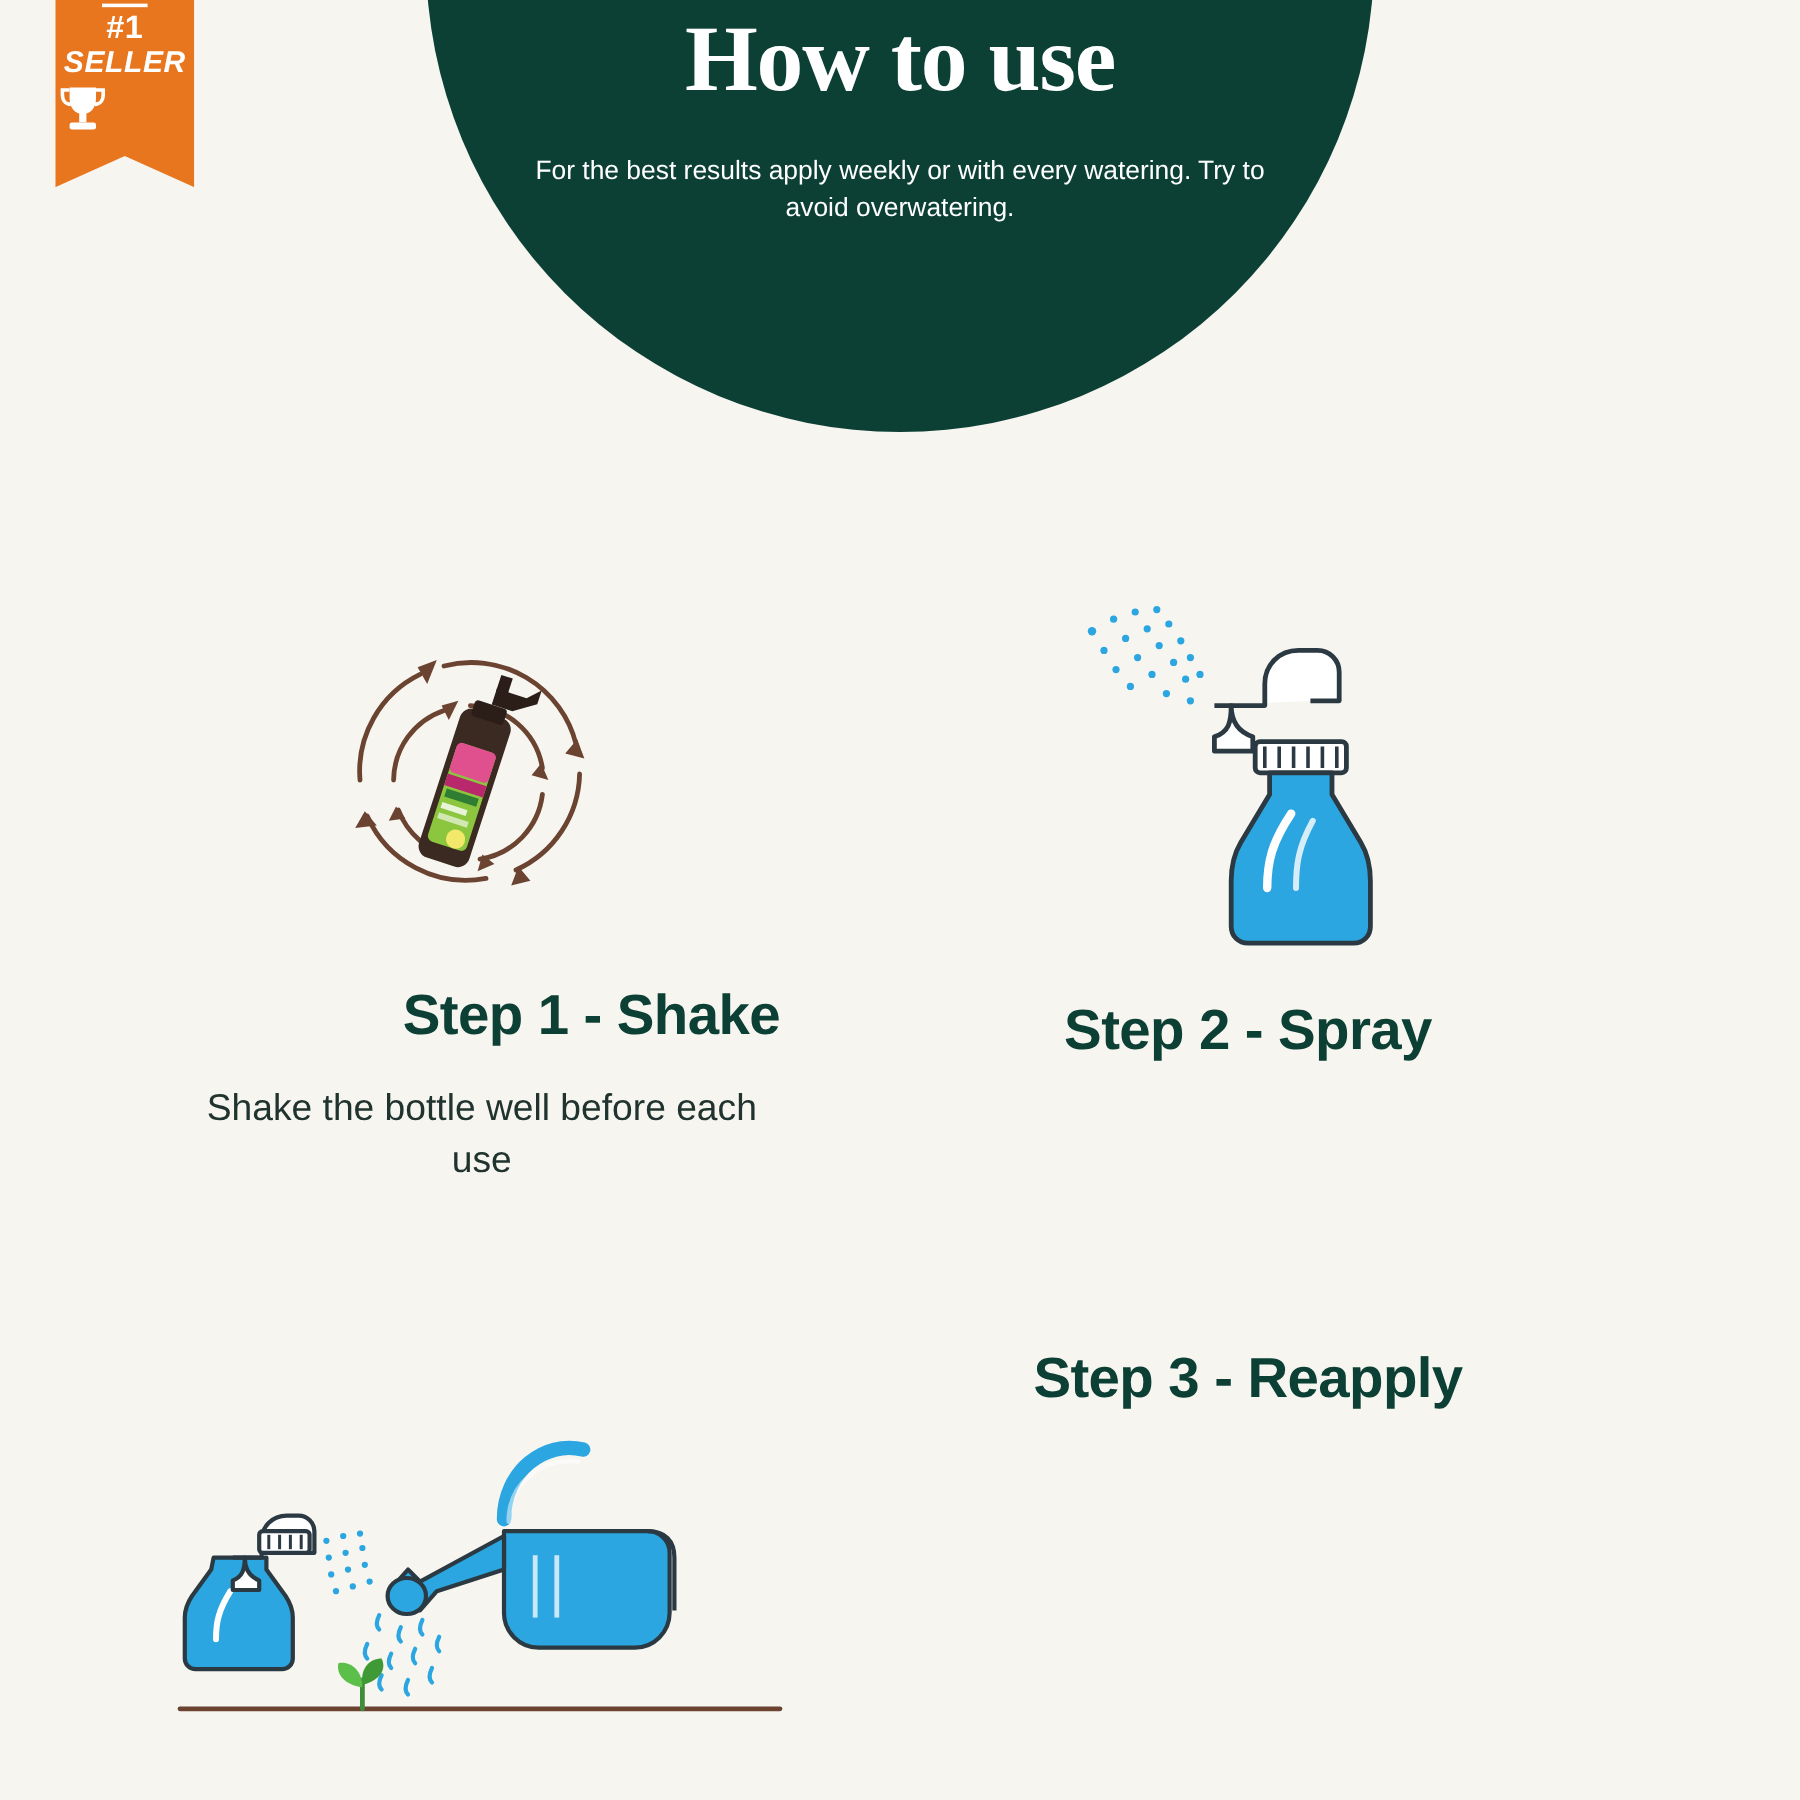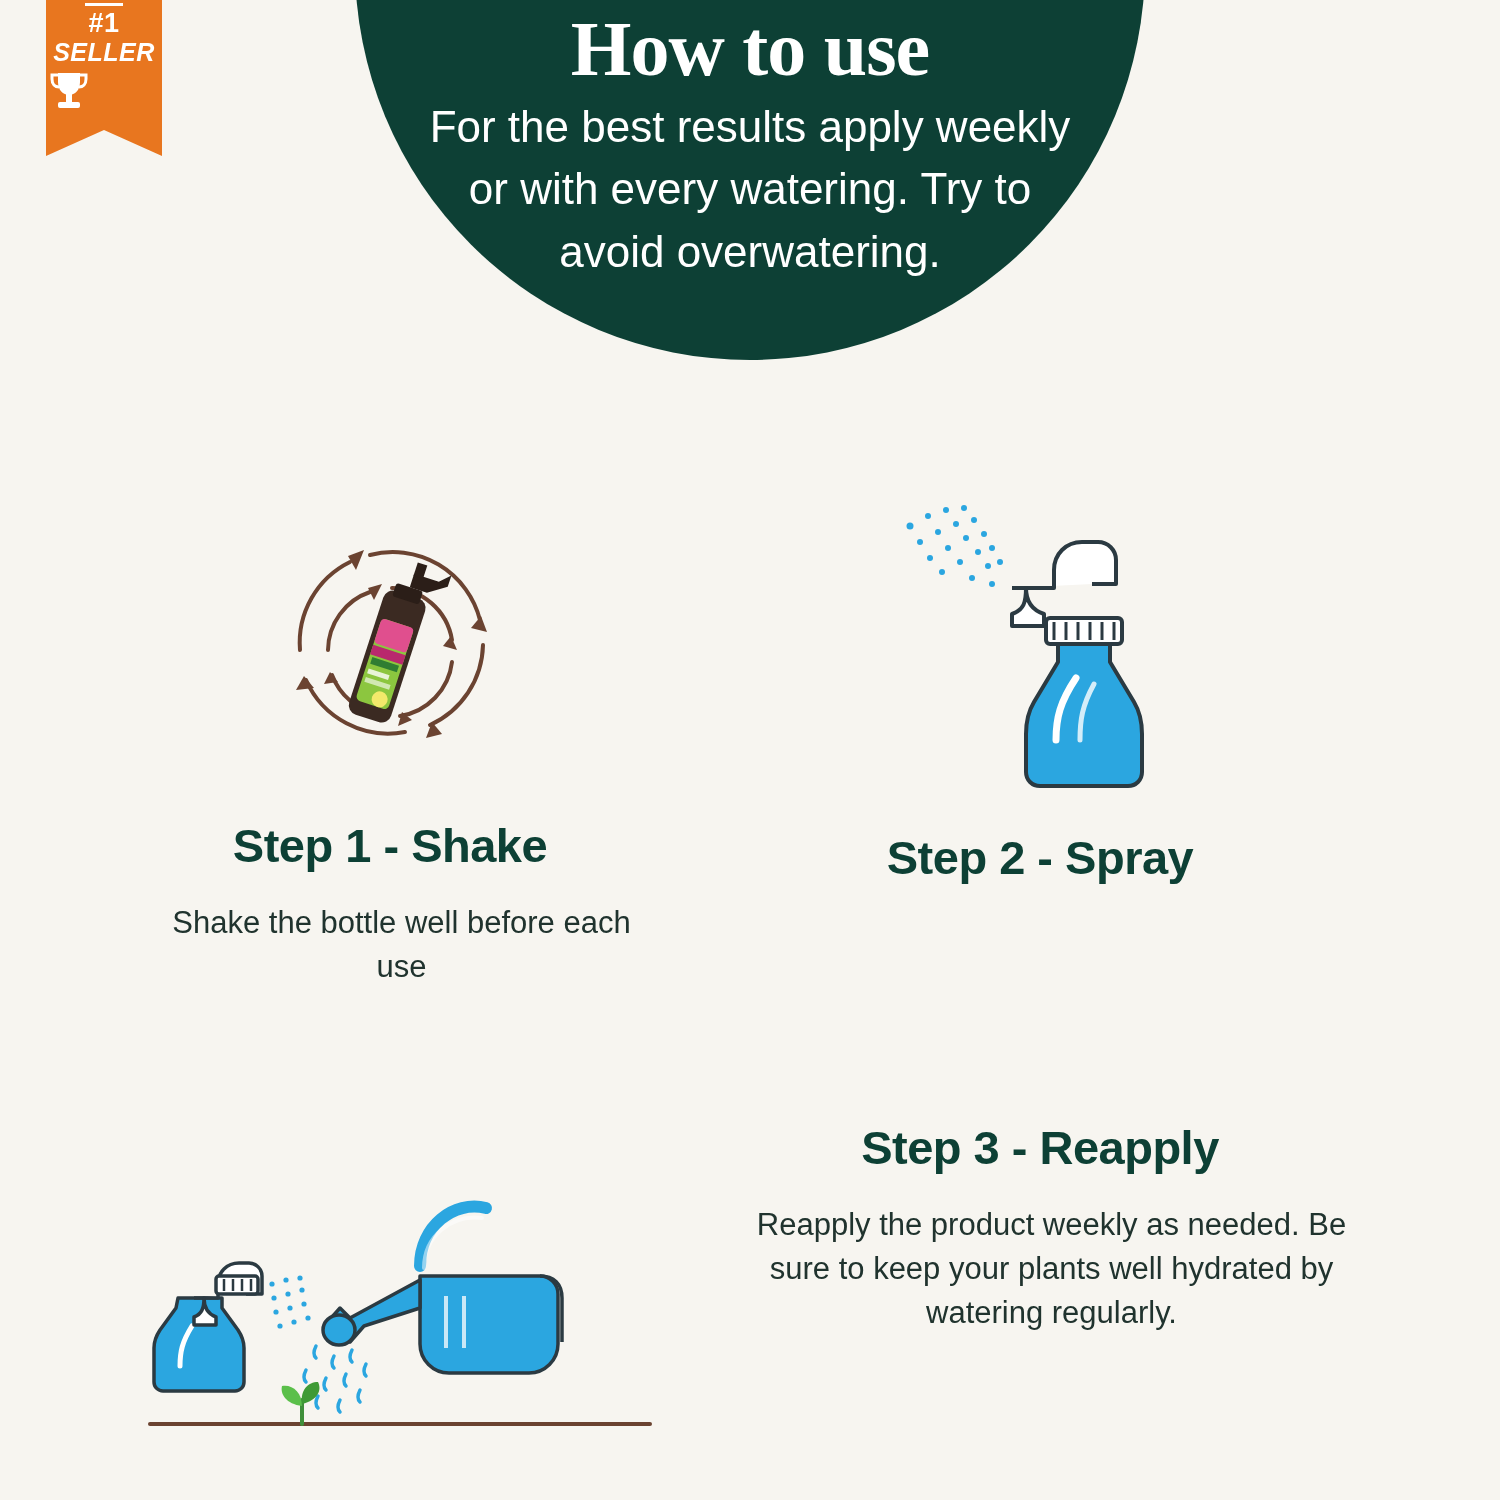--- a/index.html
+++ b/index.html
@@ -63,22 +63,22 @@
     padding: 170px 70px 0 70px;
   }
   .hero-title {
     font-size: 78px;
     font-weight: bold;
     letter-spacing: -1px;
     line-height: 1;
     font-family: Liberation Serif, serif;
   }
   .hero-sub {
-    margin-top: 8px;
-    font-size: 44px;
+    margin-top: 38px;
+    font-size: 22px;
     line-height: 1.42;
     font-weight: 400;
   }
 
   
   .step { position: absolute; text-align: center; }
 
   .step-title {
     color: #0d4035;
     font-weight: bold;
@@ -89,21 +89,21 @@
     margin-top: 28px;
     color: #20332e;
     font-size: 31px;
     line-height: 1.42;
     margin-left: 23px;
   }
 
   
   #step1 { left: 130px; top: 490px; width: 520px; }
   #step1 .art { height: 300px; display: flex; align-items: center; justify-content: center; }
-  #step1 .step-title { margin-top: 28px; }
+  #step1 .step-title { margin-top: 28px; text-align: right; }
 
   
   #step2 { left: 720px; top: 482px; width: 640px; }
   #step2 .art { height: 320px; display: flex; align-items: center; justify-content: center; }
   #step2 .step-title { margin-top: 28px; }
 
   
   #step3-art { left: 120px; top: 1180px; width: 560px; }
   #step3-text { left: 710px; top: 1120px; width: 660px; }
 
@@ -293,16 +293,15 @@
           <path d="M182 244 v-24" stroke="#3f8f3a" stroke-width="4" fill="none" stroke-linecap="round"></path>
           <path d="M182 226 c-16 -2 -22 -12 -20 -20 c10 -2 20 6 20 20 z" fill="#5bbf4a"></path>
           <path d="M182 224 c16 -4 20 -14 16 -22 c-10 0 -18 8 -16 22 z" fill="#3f9a35"></path>
         </g>
       </svg>
     </div>
   </div>
 
   <div class="step" id="step3-text">
     <div class="step-title">Step 3 - Reapply</div>
-    <div class="step-desc">Reapply the product weekly as needed. Be sure to keep your plants well hydrated by watering regularly.</div>
   </div>
 
 </div>
 
 </body></html>

